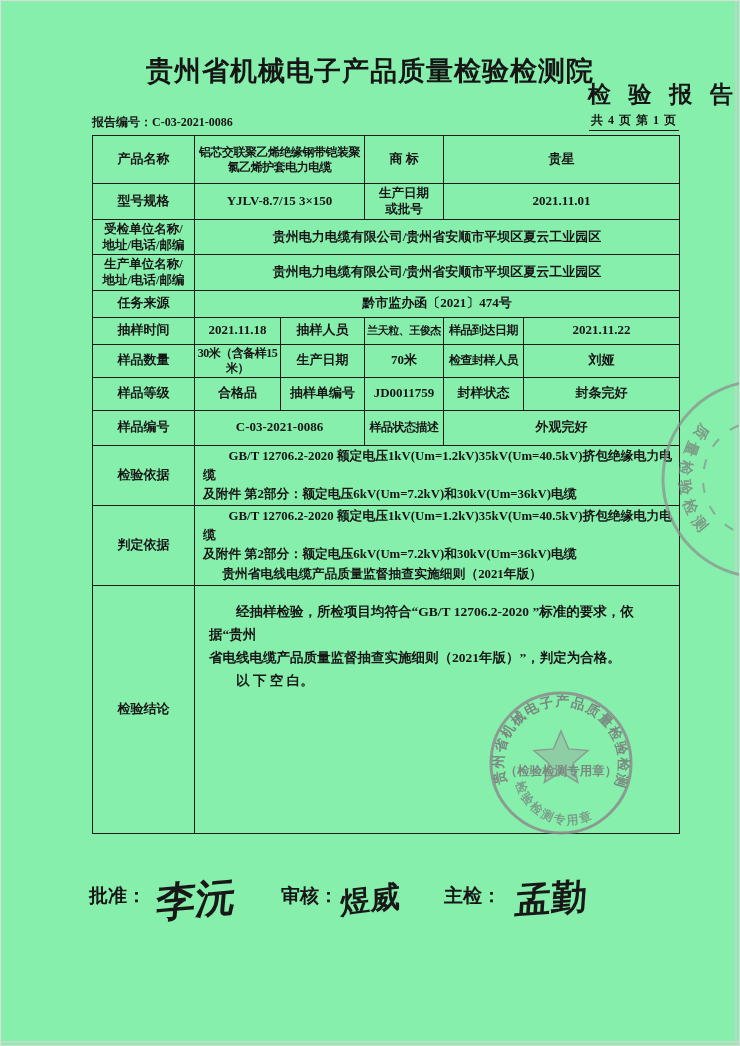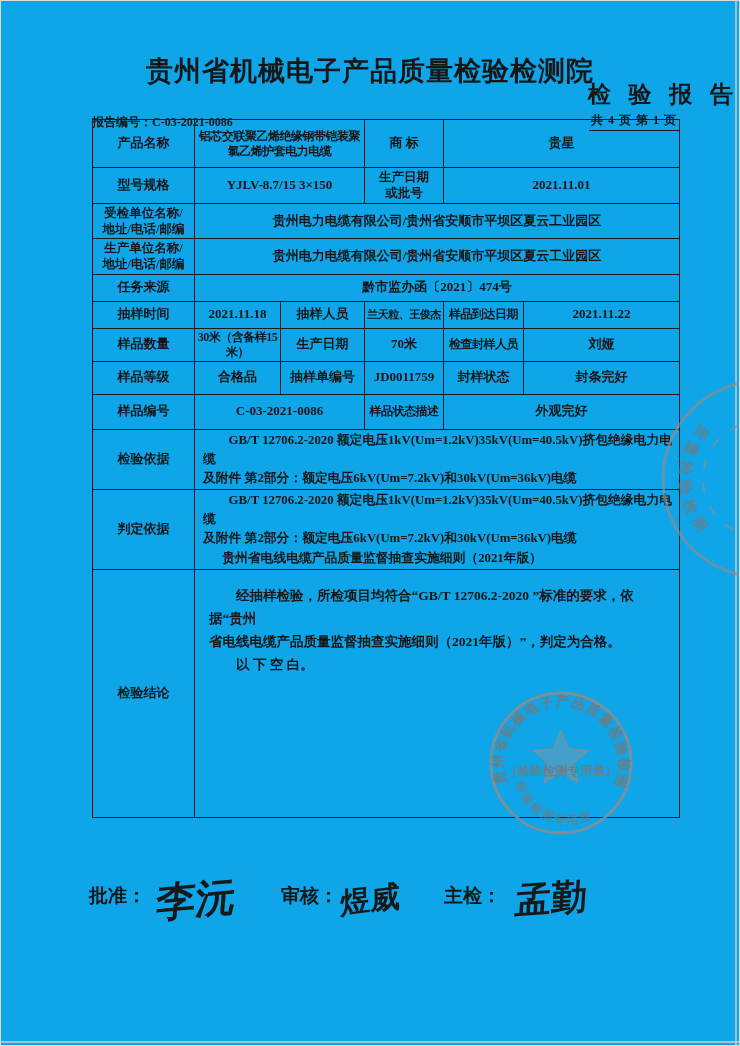--- a/index.html
+++ b/index.html
@@ -1,35 +1,35 @@
 <!DOCTYPE html>
 <html><head>
 <meta charset="utf-8">
 <style>
   html,body{margin:0;padding:0;background:#e8e8e6;}
   .page{
     position:relative; width:740px; height:1046px; margin:0 auto;
-    background:#0ea5e9; overflow:hidden; color:#161616;
+    background:#86efac; overflow:hidden; color:#161616;
     font-family:"Liberation Serif","DejaVu Serif",serif;
     box-sizing:border-box; border:1px solid #dcdcda;
   }
   .scan-edge-right{position:absolute; right:2px; top:0; width:2px; height:100%; background:#cfcfcc; opacity:.7;}
   .scan-edge-bottom{position:absolute; left:0; bottom:2px; width:100%; height:2px; background:#d6d6d3; opacity:.7;}
 
   .org-title{position:absolute; top:52px; left:0; width:100%; text-align:center;
     font-size:27px; font-weight:700; letter-spacing:1px; white-space:nowrap;}
   .report-title{position:absolute; top:78px; left:0; width:100%; text-align:right;
     font-size:23px; font-weight:700; letter-spacing:6px; white-space:nowrap;}
   .meta-row{position:absolute; top:111px; left:91px; width:587px;
     display:flex; justify-content:space-between; align-items:flex-end;
     font-size:12px; font-weight:700;}
   .page-info{border-bottom:1.6px solid #161616; padding:0 2px 1px 2px; letter-spacing:1px;}
 
   table.report{
-    position:absolute; left:91px; top:118px; width:587px;
+    position:absolute; left:91px; top:134px; width:587px;
     border-collapse:collapse; table-layout:fixed;
     font-size:13px; font-weight:700;
   }
   table.report td{
     border:1.6px solid #1a1a1a; padding:1px 2px; text-align:center;
     vertical-align:middle; overflow:hidden; line-height:1.25;
   }
   td.tleft{text-align:left; padding-left:10px;}
   .lbl2{display:block; font-size:12.5px; line-height:1.3;}
   .small{font-size:12px; letter-spacing:-0.5px;}

